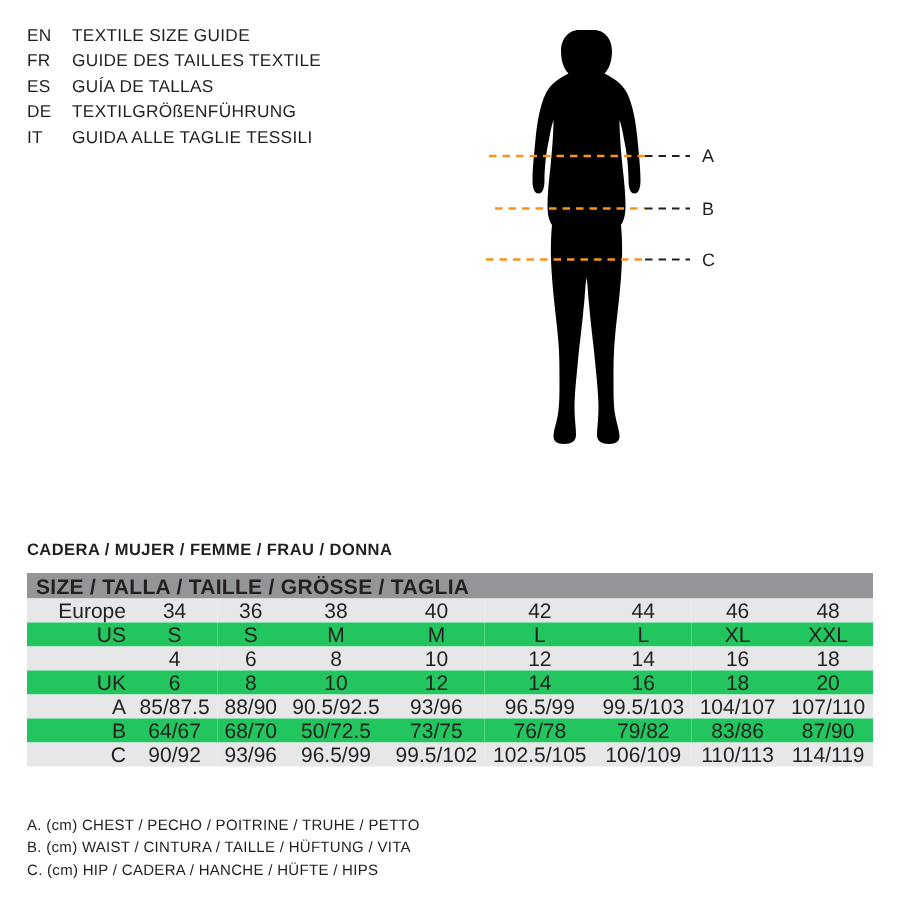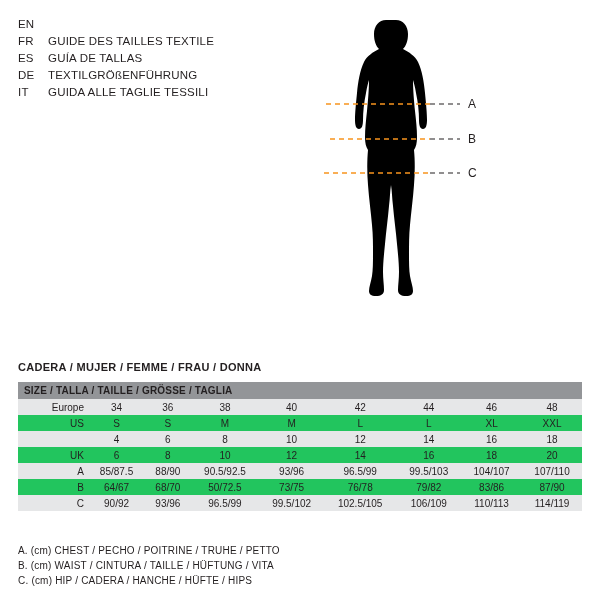--- a/index.html
+++ b/index.html
@@ -67,21 +67,21 @@
     letter-spacing: 0.3px;
   }
 
   
   .size-table {
     position: absolute;
     left: 18px;
     top: 382px;
     width: 564px;
     border-collapse: collapse;
-    font-size: 10px;
+    font-size: 14px;
   }
   .size-table td {
     height: 16px;
     padding: 0 4px;
     text-align: center;
     white-space: nowrap;
   }
   .size-table td.label {
     text-align: right;
     padding-left: 6px;
@@ -118,20 +118,21 @@
   }
 </style>
 </head>
 <body>
 
 <div class="page">
 
   <div class="lang-block">
     <div class="lang-row">
       <span class="lang-code">EN</span>
+      <span class="lang-text">TEXTILE SIZE GUIDE</span>
     </div>
     <div class="lang-row">
       <span class="lang-code">FR</span>
       <span class="lang-text">GUIDE DES TAILLES TEXTILE</span>
     </div>
     <div class="lang-row">
       <span class="lang-code">ES</span>
       <span class="lang-text">GUÍA DE TALLAS</span>
     </div>
     <div class="lang-row">

